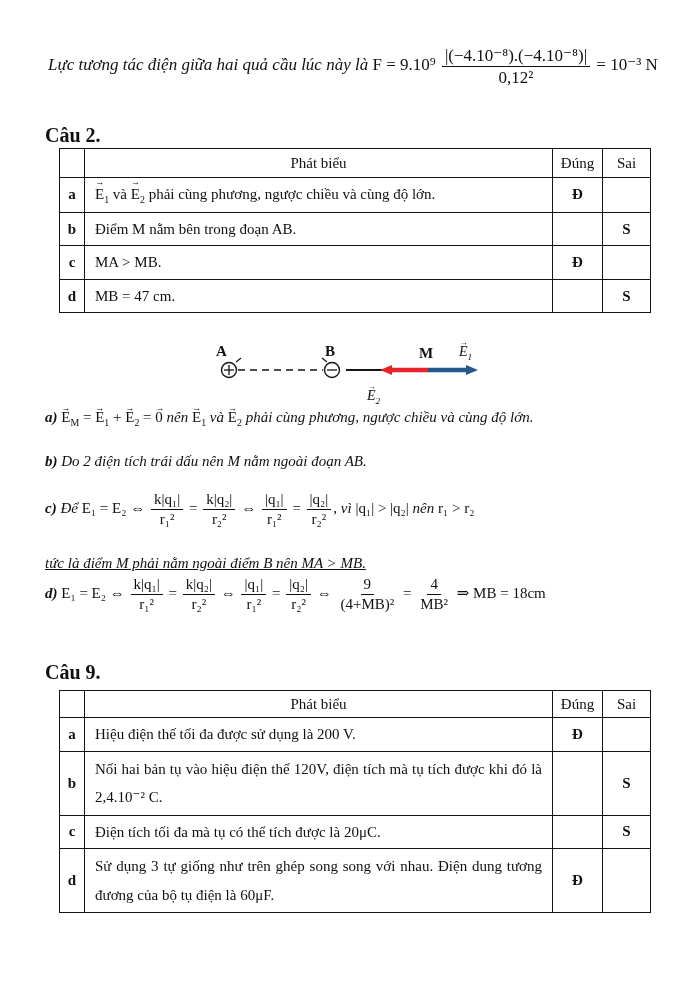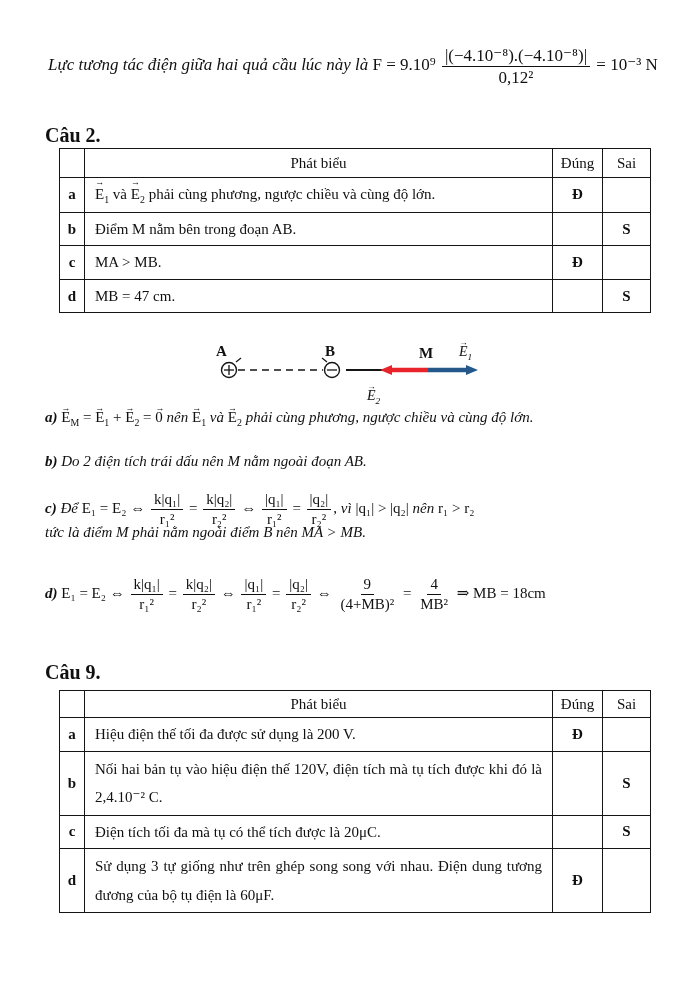--- a/index.html
+++ b/index.html
@@ -136,21 +136,21 @@
     </span><span> = </span><span class="frac">
       <span class="num">k|q₂|</span>
       <span class="den">r₂²</span>
     </span><span> ⇔ </span><span class="frac">
       <span class="num">|q₁|</span>
       <span class="den">r₁²</span>
     </span><span> = </span><span class="frac">
       <span class="num">|q₂|</span>
       <span class="den">r₂²</span>
     </span><span>, </span><span class="it">vì </span><span>|q₁| &gt; |q₂| </span><span class="it">nên </span><span>r₁ &gt; r₂</span></div>
-<div class="abs sol formula-line" style="top:524px;"><span class="it">tức là điểm M phải nằm ngoài điểm B nên MA &gt; MB.</span></div>
+<div class="abs sol formula-line" style="top:555px;text-decoration:underline;"><span class="it">tức là điểm M phải nằm ngoài điểm B nên MA &gt; MB.</span></div>
 <div class="abs sol formula-line" style="top:576px;"><span class="bi">d) </span><span>E₁ = E₂ ⇔ </span><span class="frac">
       <span class="num">k|q₁|</span>
       <span class="den">r₁²</span>
     </span><span> = </span><span class="frac">
       <span class="num">k|q₂|</span>
       <span class="den">r₂²</span>
     </span><span> ⇔ </span><span class="frac">
       <span class="num">|q₁|</span>
       <span class="den">r₁²</span>
     </span><span> = </span><span class="frac">

